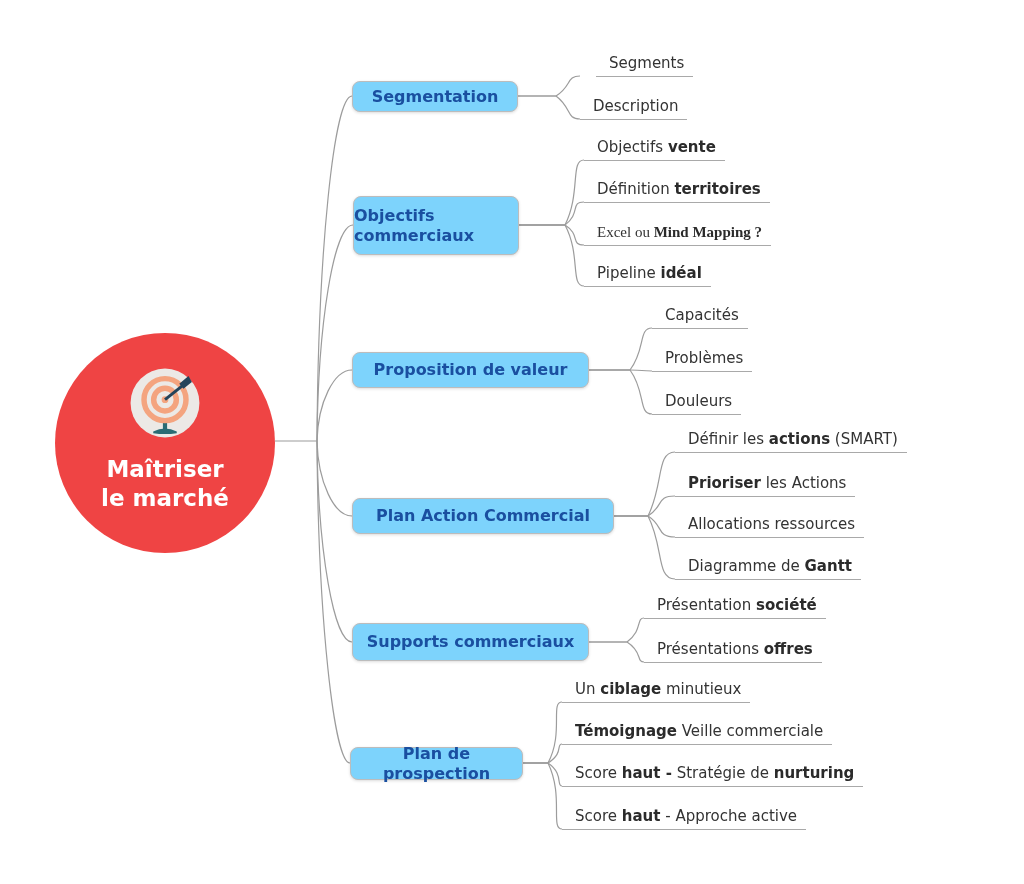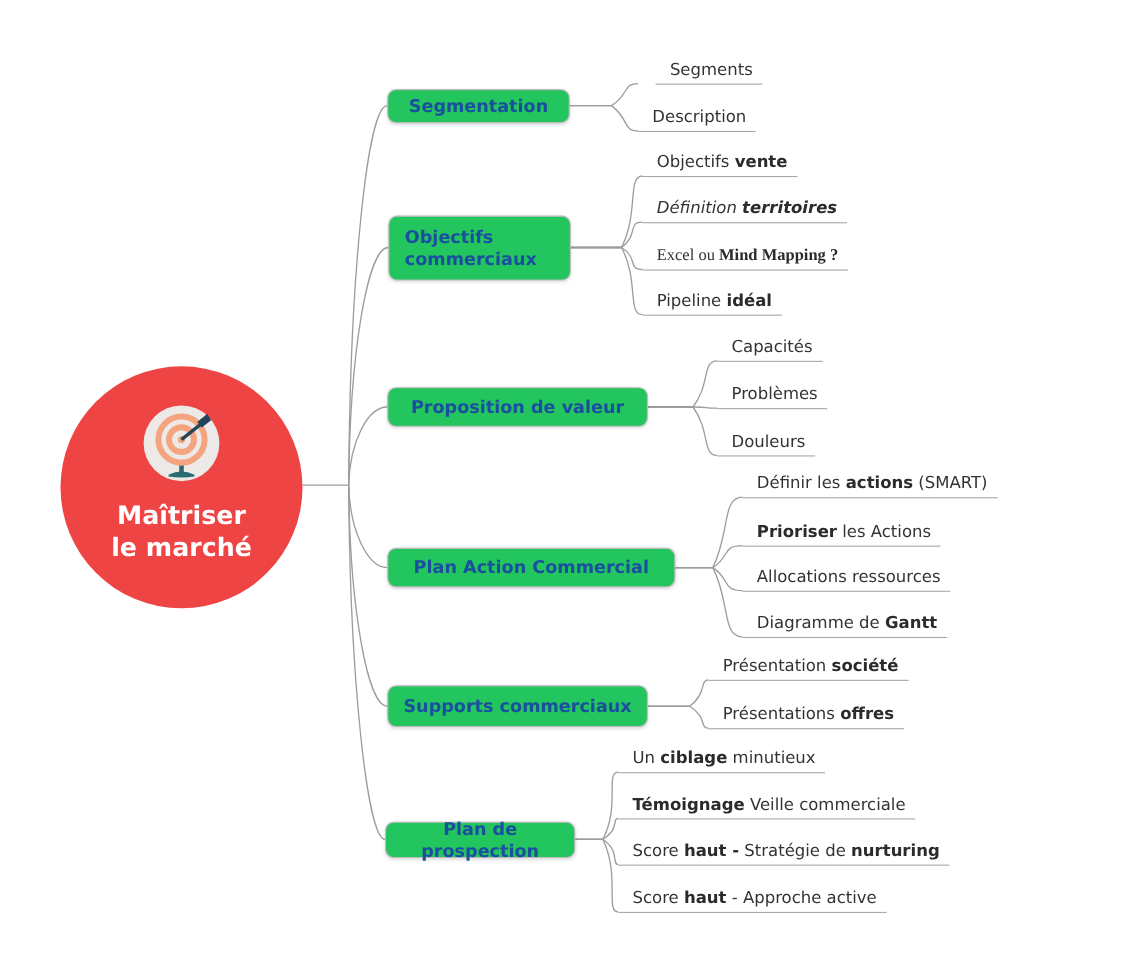--- a/index.html
+++ b/index.html
@@ -9,26 +9,26 @@
   #connector-layer path{fill:none;stroke:#9C9C9C;stroke-width:1.2px;}
 
   
   #central{position:absolute;left:55px;top:333px;width:220px;height:220px;border-radius:50%;
            background:#ef4444;display:flex;flex-direction:column;align-items:center;
            justify-content:flex-start;}
   #central .ctext{color:#ffffff;font-weight:bold;font-size:23px;line-height:29px;text-align:center;}
   #icon-wrap{margin-top:28px;margin-bottom:10px;line-height:0;}
 
   
-  .bnode{position:absolute;background:#22c55e;border:1px solid #BCBCBC;border-radius:8px;
+  .bnode{position:absolute;background:#7dd3fc;border:1px solid #BCBCBC;border-radius:8px;
          box-shadow:0 1px 3px rgba(0,0,0,.14);color:#1A4FA0;font-weight:bold;font-size:16px;
          display:flex;align-items:center;justify-content:center;text-align:center;
          line-height:1.22;box-sizing:border-box;cursor:default;}
   #b1{left:352px;top:81px;width:166px;height:31px;}
-  #b2{left:353px;top:196px;width:166px;height:59px;justify-content:flex-start;text-align:left;padding-left:14px;}
+  #b2{left:353px;top:196px;width:166px;height:59px;justify-content:flex-start;text-align:left;}
   #b3{left:352px;top:352px;width:237px;height:36px;}
   #b4{left:352px;top:498px;width:262px;height:36px;}
   #b5{left:352px;top:623px;width:237px;height:38px;}
   #b6{left:350px;top:747px;width:173px;height:33px;}
 
   
   .leaf{position:absolute;font-size:15px;color:#333333;line-height:20px;
         padding:0 9px 3px 13px;border-bottom:1px solid #A9A9A9;white-space:nowrap;cursor:default;}
   .leaf .bld{font-weight:bold;color:#2b2b2b;}
 </style>
@@ -98,21 +98,21 @@
   <div class="bnode" id="b2">Objectifs commerciaux</div>
   <div class="bnode" id="b3">Proposition de valeur</div>
   <div class="bnode" id="b5">Supports commerciaux</div>
   <div class="bnode" id="b4">Plan Action Commercial</div>
   <div class="bnode" id="b6">Plan de prospection</div>
 
   <div id="leaves">
       <div class="leaf" style="left: 596px; top: 53px;"><span>Segments</span></div>
       <div class="leaf" style="left: 580px; top: 96px;"><span>Description</span></div>
       <div class="leaf" style="left: 584px; top: 137px;"><span>Objectifs </span><span class="bld">vente</span></div>
-      <div class="leaf" style="left: 584px; top: 179px; font-style: italic;"><span>Définition </span><span class="bld">territoires</span></div>
+      <div class="leaf" style="left: 584px; top: 179px;"><span>Définition </span><span class="bld">territoires</span></div>
       <div class="leaf" style="left: 584px; top: 222px; font-family: Liberation Serif, serif;"><span>Excel ou </span><span class="bld">Mind Mapping ?</span></div>
       <div class="leaf" style="left: 584px; top: 263px;"><span>Pipeline </span><span class="bld">idéal</span></div>
       <div class="leaf" style="left: 652px; top: 305px;"><span>Capacités</span></div>
       <div class="leaf" style="left: 652px; top: 348px;"><span>Problèmes</span></div>
       <div class="leaf" style="left: 652px; top: 391px;"><span>Douleurs</span></div>
       <div class="leaf" style="left: 675px; top: 429px;"><span>Définir les </span><span class="bld">actions</span><span> (SMART)</span></div>
       <div class="leaf" style="left: 675px; top: 473px;"><span class="bld">Prioriser</span><span> les Actions</span></div>
       <div class="leaf" style="left: 675px; top: 514px;"><span>Allocations ressources</span></div>
       <div class="leaf" style="left: 675px; top: 556px;"><span>Diagramme de </span><span class="bld">Gantt</span></div>
       <div class="leaf" style="left: 644px; top: 595px;"><span>Présentation </span><span class="bld">société</span></div>

